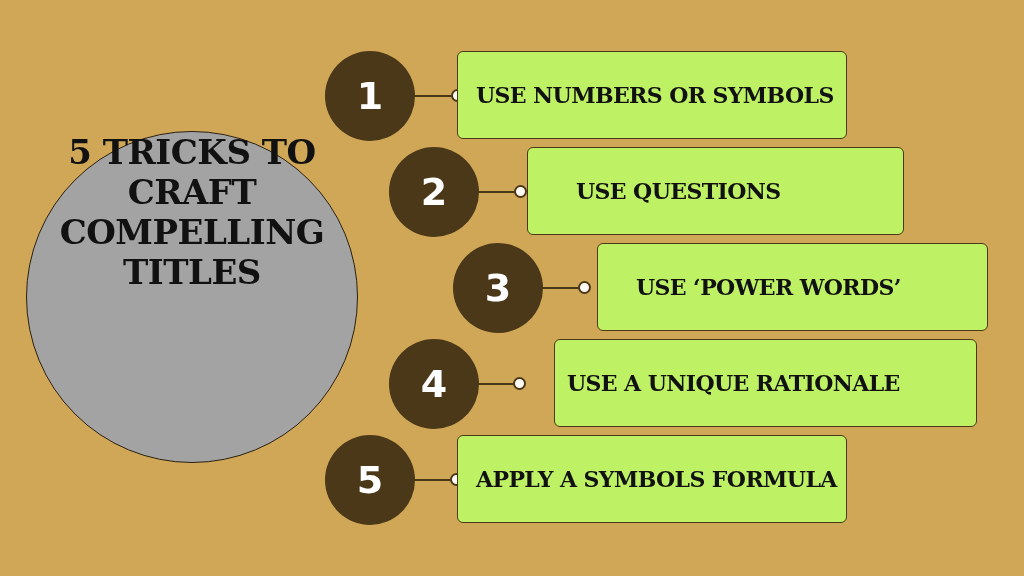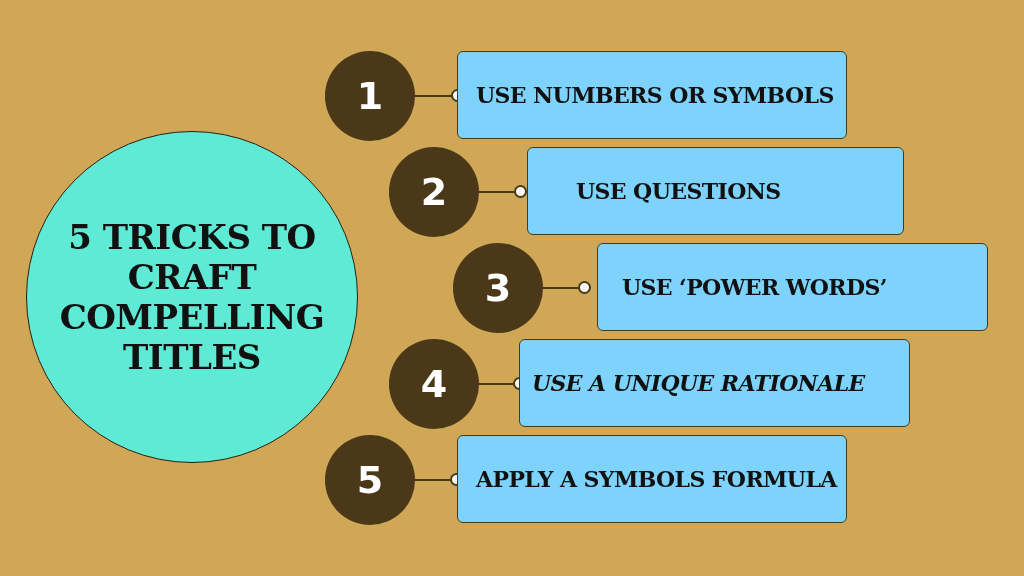--- a/index.html
+++ b/index.html
@@ -7,24 +7,24 @@
     width: 1024px; height: 576px; overflow: hidden;
     background: #cfa757;
     position: relative;
     font-family: "DejaVu Serif", "Liberation Serif", serif;
   }
   .main-circle {
     position: absolute;
     left: 26px; top: 131px;
     width: 332px; height: 332px;
     border-radius: 50%;
-    background: #5eead4;
+    background: #a3a3a3;
     border: 1.5px solid #2a2112;
     box-sizing: border-box;
-    display: flex; align-items: center; justify-content: center;
+    display: flex; align-items: flex-start; justify-content: center;
     text-align: center;
   }
   .main-title {
     font-weight: bold;
     font-size: 34px;
     line-height: 40px;
     color: #111;
     width: 270px;
     letter-spacing: -0.5px;
   }
@@ -48,21 +48,21 @@
     position: absolute;
     width: 13px; height: 13px;
     border-radius: 50%;
     background: #fdfaf5;
     border: 2px solid #4a3818;
     box-sizing: border-box;
   }
   .card {
     position: absolute;
     height: 88px;
-    background: #7dd3fc;
+    background: #bef264;
     border: 1.5px solid #4a3818;
     border-radius: 6px;
     box-sizing: border-box;
     display: flex; align-items: center;
   }
   .card-label {
     font-weight: bold;
     font-size: 22px;
     color: #111;
     letter-spacing: -0.6px;
@@ -91,30 +91,30 @@
   <div class="dot" style="left:514px; top:185px;"></div>
   <div class="card" style="left:527px; top:147px; width:377px; padding-left:48px;">
     <span class="card-label">USE QUESTIONS</span>
   </div>
 </div>
 
 <div>
   <div class="num-circle" style="left:453px; top:243px;">3</div>
   <div class="connector" style="left:541px; top:287px; width:46px;"></div>
   <div class="dot" style="left:578px; top:281px;"></div>
-  <div class="card" style="left:597px; top:243px; width:391px; padding-left:24px;">
+  <div class="card" style="left:597px; top:243px; width:391px; padding-left:38px;">
     <span class="card-label">USE ‘POWER WORDS’</span>
   </div>
 </div>
 
 <div>
   <div class="num-circle" style="left:389px; top:339px;">4</div>
   <div class="connector" style="left:477px; top:383px; width:46px;"></div>
   <div class="dot" style="left:513px; top:377px;"></div>
-  <div class="card" style="left:519px; top:339px; width:391px; padding-left:12px;font-style:italic;">
+  <div class="card" style="left:554px; top:339px; width:423px; padding-left:12px;">
     <span class="card-label">USE A UNIQUE RATIONALE</span>
   </div>
 </div>
 
 <div>
   <div class="num-circle" style="left:325px; top:435px;">5</div>
   <div class="connector" style="left:413px; top:479px; width:46px;"></div>
   <div class="dot" style="left:450px; top:473px;"></div>
   <div class="card" style="left:457px; top:435px; width:390px; padding-left:18px;">
     <span class="card-label">APPLY A SYMBOLS FORMULA</span>

